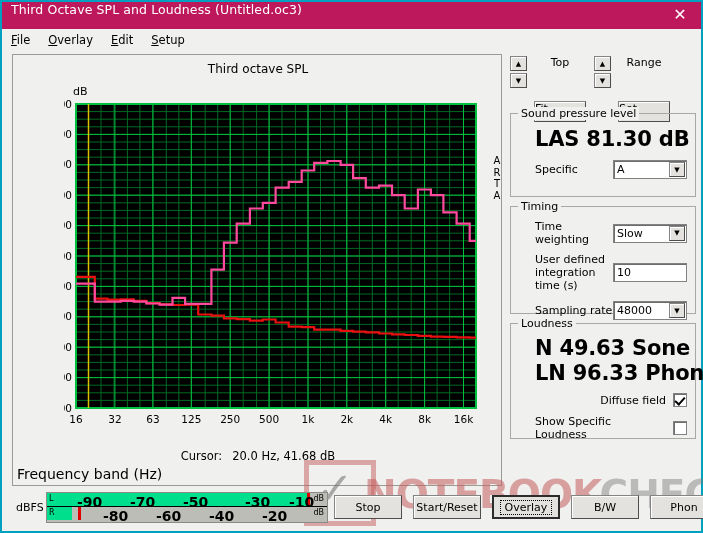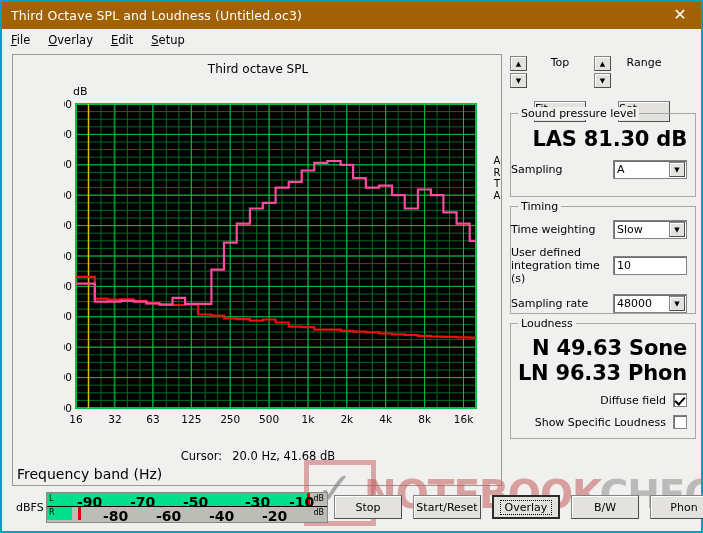--- a/index.html
+++ b/index.html
@@ -11,22 +11,22 @@
   }
   .app{
     position:relative;width:703px;height:533px;
     background:#f0f0ef;
     border:2px solid #00a0c0;
     box-sizing:border-box;
   }
   
   .titlebar{
     position:absolute;left:0;top:0;width:699px;height:27px;
-    background:#a16207;
-    display:flex;align-items:center;
+    background:#be185d;
+    display:flex;align-items:flex-start;
   }
   .titlebar .tt{
     color:#ffffff;font-size:12.5px;margin-left:9px;letter-spacing:0.1px;
     font-family:"DejaVu Sans","Liberation Sans",sans-serif;
   }
   .titlebar .closebtn{
     position:absolute;right:6px;top:2px;width:30px;height:22px;
     color:#fff;font-size:16px;line-height:22px;text-align:center;cursor:pointer;
     font-family:"DejaVu Sans","Liberation Sans",sans-serif;
   }
@@ -89,21 +89,21 @@
   .winbtn{
     background:#e4e2de;border:1px solid #848484;
     border-right-color:#4d4d4d;border-bottom-color:#4d4d4d;
     box-shadow:inset 1px 1px 0 #fff;
     font-size:11px;color:#000;cursor:pointer;box-sizing:border-box;
     font-family:"DejaVu Sans","Liberation Sans",sans-serif;
   }
   .fitbtn{width:52px;height:21px;}
   .group{
     position:relative;border:1px solid #a8a8a4;margin-top:9px;
-    padding:9px 8px 9px 0;box-sizing:border-box;
+    padding:9px 8px 9px 24px;box-sizing:border-box;
   }
   .group > .legend{
     position:absolute;top:-7px;left:7px;background:#f0f0ef;
     font-size:11px;color:#000;padding:0 3px;
   }
   .bigval{
     font-size:21px;font-weight:bold;color:#000;text-align:right;
     letter-spacing:-0.2px;white-space:nowrap;
     font-family:"DejaVu Sans","Liberation Sans",sans-serif;
   }
@@ -361,21 +361,21 @@
           <div class="cap">Range</div>
           <div class="winbtn fitbtn">Set</div>
         </div>
       </div>
     </div>
 
     <div class="group" style="height:84px">
       <div class="legend">Sound pressure level</div>
       <div class="bigval" style="margin-top:4px">LAS 81.30 dB</div>
       <div class="fieldrow">
-        <div class="lbl">Sampling</div>
+        <div class="lbl">Specific</div>
         <div class="combo">
           <div class="val">A</div>
           <div class="arrow">▼</div>
         </div>
       </div>
     </div>
 
     <div class="group" style="height:108px;padding-top:11px">
       <div class="legend">Timing</div>
       <div class="fieldrow" style="margin-top:2px">

